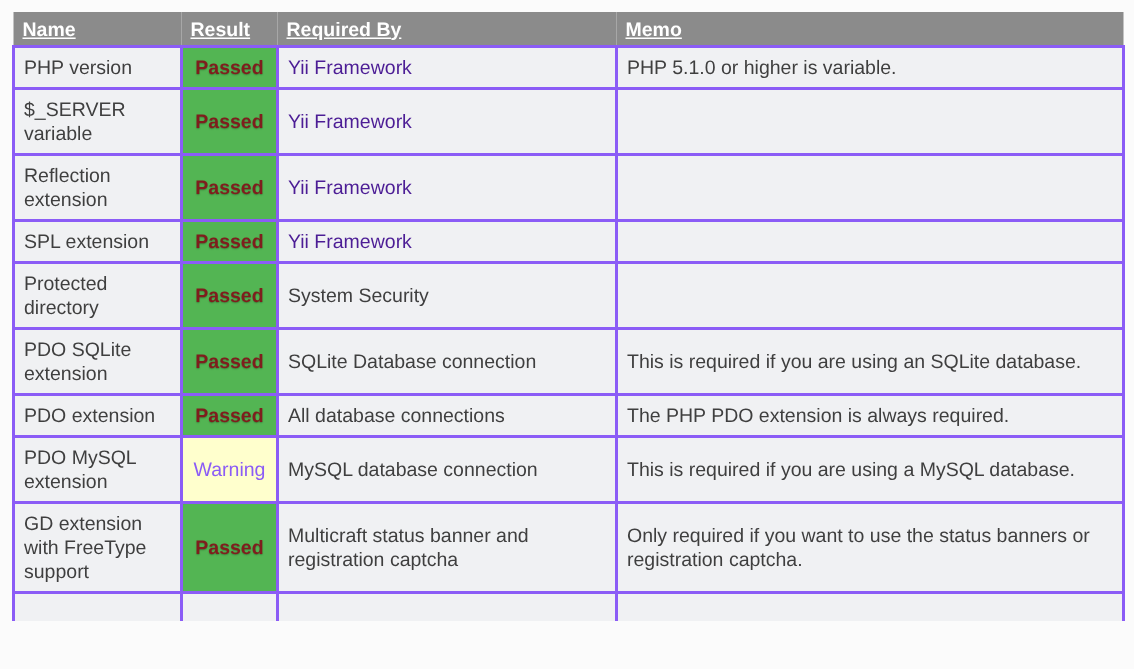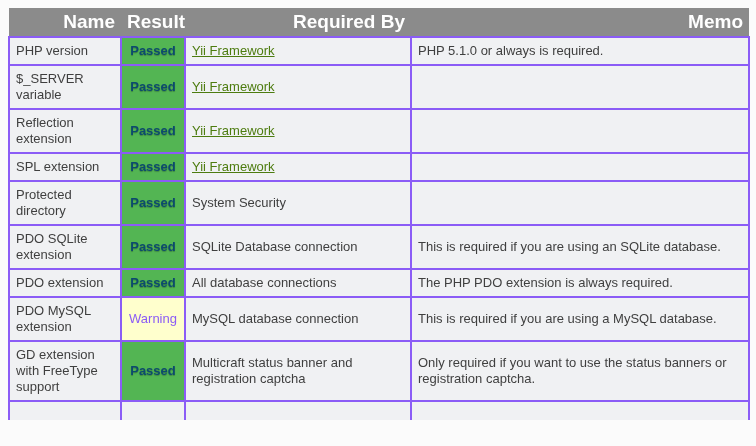--- a/index.html
+++ b/index.html
@@ -16,52 +16,52 @@
   }
   table.req {
     width: 740px;
     table-layout: fixed;
     border-collapse: collapse;
   }
   table.req th {
     background: #8b8b8b;
     color: #ffffff;
     font-weight: bold;
-    text-align: right;
+    text-align: left;
     padding: 3px 6px;
     height: 16px;
     border: 0;
-    font-size: 19px;
+    font-size: 13px;
+    text-decoration: underline;
   }
   table.req td {
     background: #f0f1f3;
     border: 2px solid #8b5cf6;
     padding: 5px 6px;
     line-height: 16px;
     vertical-align: middle;
     word-wrap: break-word;
   }
   table.req td.result {
     text-align: center;
     padding: 5px 2px;
   }
   table.req td.result.passed {
     background: #53b553;
-    color: #0c4a6e;
+    color: #7f1d1d;
     font-weight: bold;
     text-shadow: 0 1px 1px rgba(0,0,0,0.25);
   }
   table.req td.result.warning {
     background: #ffffcd;
     color: #8b5cf6;
     font-weight: normal;
   }
   table.req a.req-link {
-    color: #4d7c0f;
-    text-decoration: underline;
+    color: #4c1d95;
     cursor: pointer;
   }
   table.req tr.partial td {
     padding: 0;
     height: 18px;
     border-bottom: 0;
   }
 </style>
 </head>
 <body>
@@ -80,21 +80,21 @@
           <th>Result</th>
           <th>Required By</th>
           <th>Memo</th>
         </tr>
     </thead>
     <tbody id="req-body">
         <tr>
           <td>PHP version</td>
           <td class="result passed">Passed</td>
           <td><a class="req-link">Yii Framework</a></td>
-          <td>PHP 5.1.0 or always is required.</td>
+          <td>PHP 5.1.0 or higher is variable.</td>
         </tr>
         <tr>
           <td>$_SERVER variable</td>
           <td class="result passed">Passed</td>
           <td><a class="req-link">Yii Framework</a></td>
           <td></td>
         </tr>
         <tr>
           <td>Reflection extension</td>
           <td class="result passed">Passed</td>

